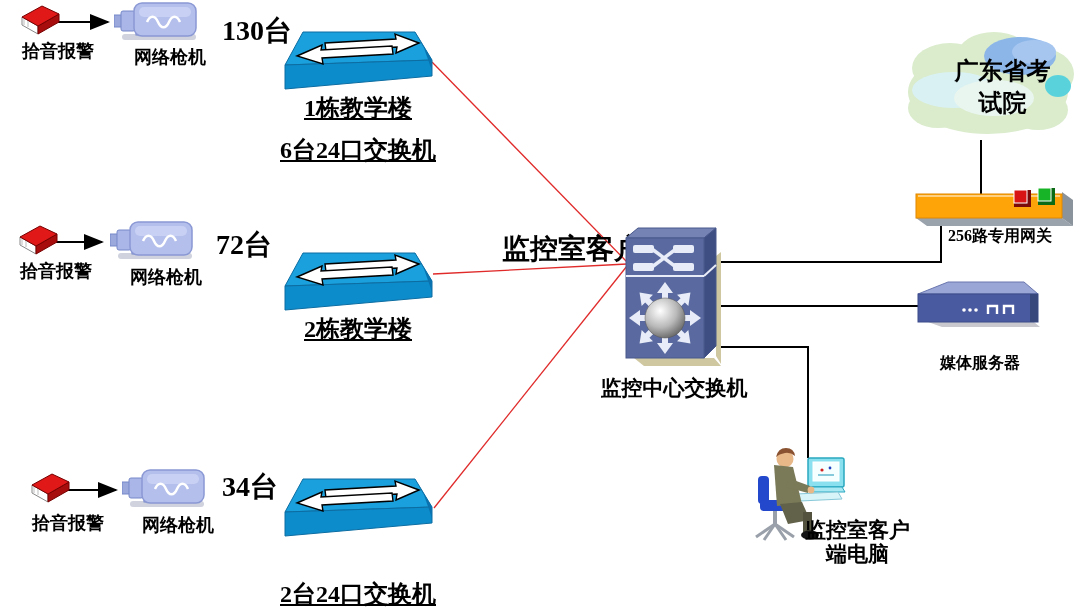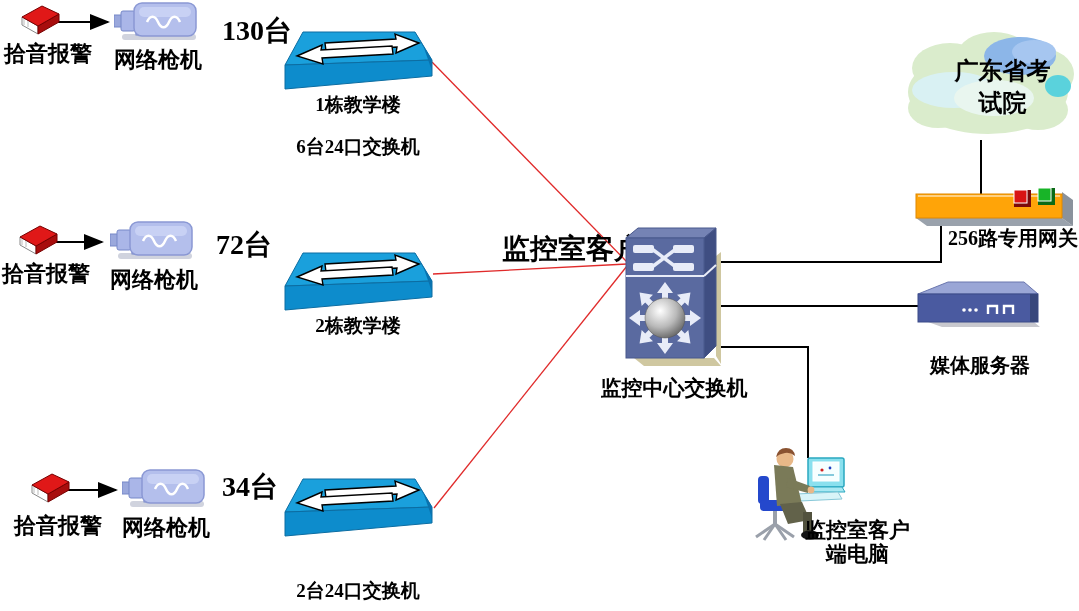--- a/index.html
+++ b/index.html
@@ -3,25 +3,25 @@
 <meta charset="utf-8">
 <style>
   html,body{margin:0;padding:0;background:#fff;}
   #stage{position:relative;width:1079px;height:611px;background:#ffffff;overflow:hidden;
          font-family:"Liberation Serif","DejaVu Serif",serif;color:#000;}
   .abs{position:absolute;}
   .lbl{position:absolute;font-weight:bold;white-space:nowrap;line-height:1.1;}
   .center{text-align:center;}
   svg{display:block;}
   #wires{position:absolute;left:0;top:0;pointer-events:none;}
-  .f18{font-size:22px;}
-  .f20{font-size:20px;text-align:center;}
+  .f18{font-size:18px;text-align:right;}
+  .f20{font-size:16px;text-align:center;}
   .f21{font-size:21px;}
   .f22{font-size:28px;}
-  .f23{font-size:19px;}
+  .f23{font-size:24px;text-decoration:underline;}
   .f24{font-size:24px;}
 </style>
 </head>
 <body>
 
 <div id="stage">
 
   <svg width="0" height="0" style="position:absolute" aria-hidden="true">
     <defs>
       <radialGradient id="sphereGrad" cx="38%" cy="32%" r="75%">

